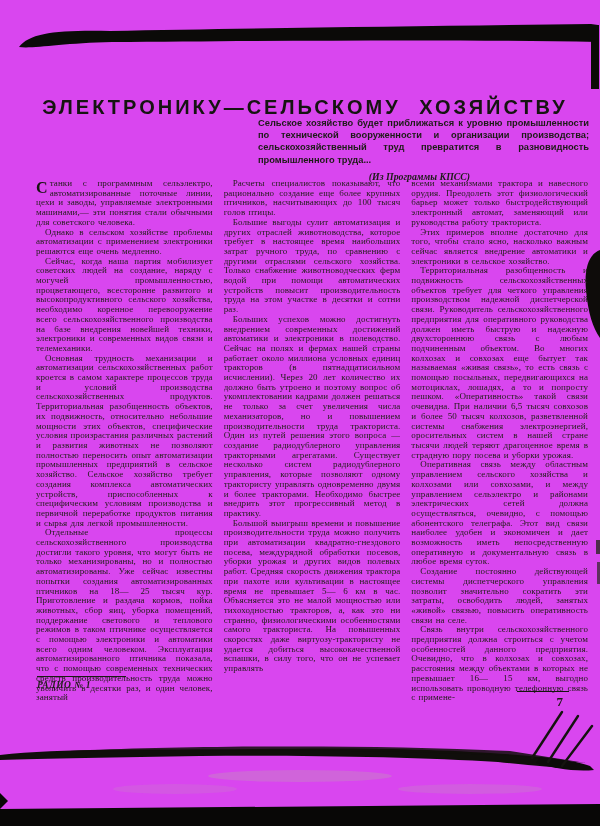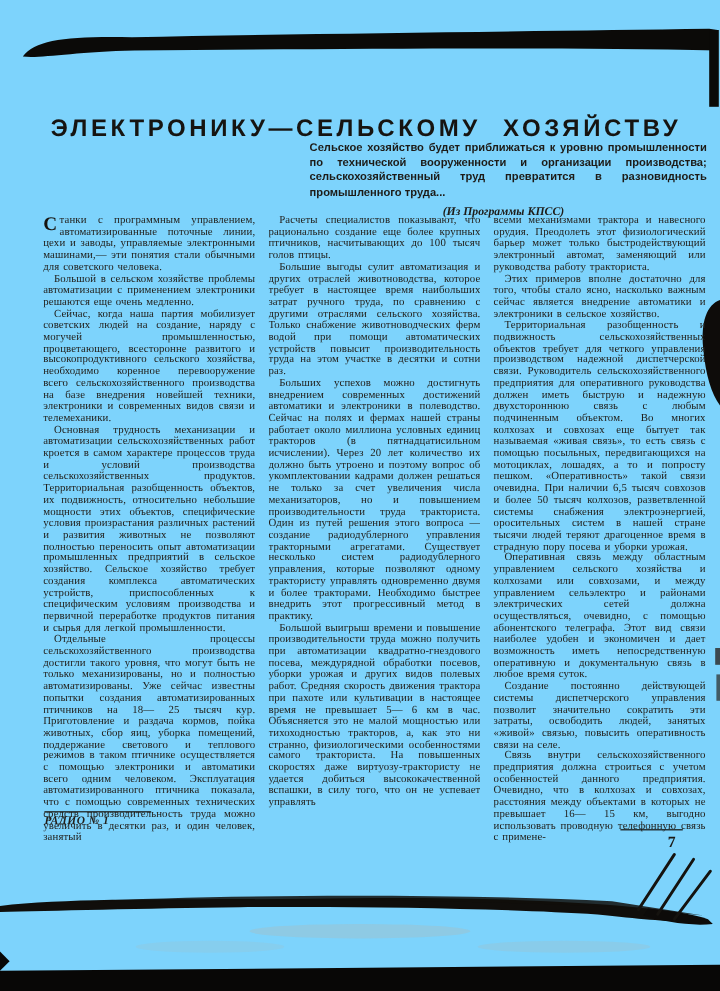--- a/index.html
+++ b/index.html
@@ -1,19 +1,19 @@
 <!DOCTYPE html>
 <html><head>
 <meta charset="utf-8">
 <style>
   html,body{margin:0;padding:0;}
   .page{
     position:relative;
     width:600px;height:826px;
-    background:#7dd3fc;
+    background:#d946ef;
     overflow:hidden;
     font-family:"Liberation Serif","DejaVu Serif",serif;
     color:#1b1915;
   }
   .artifacts{position:absolute;inset:0;pointer-events:none;}
   .title{
     position:absolute;top:82px;left:38px;right:28px;
     text-align:center;
     font-family:"Liberation Sans","DejaVu Sans",sans-serif;
     font-weight:bold;font-size:20px;line-height:24px;
@@ -97,22 +97,22 @@
   <h1 class="title">ЭЛЕКТРОНИКУ—СЕЛЬСКОМУ ХОЗЯЙСТВУ</h1>
 
   <div class="epigraph">
     <span>Сельское хозяйство будет приближаться к уровню промышленности по технической вооруженности и организации производства; сельскохозяйственный труд превратится в разновидность промышленного труда...</span>
     <span class="attribution">(Из Программы КПСС)</span>
   </div>
 
   <div class="columns">
 
     <div class="col">
-      <p class="lead"><span class="dropcap">С</span><span>танки с программным управлением, автоматизированные поточные линии, цехи и заводы, управляемые электронными машинами,— эти понятия стали обычными для советского человека.</span></p>
-      <p>Большой в сельском хозяйстве проблемы автоматизации с применением электроники решаются еще очень медленно.</p>
+      <p class="lead"><span class="dropcap">С</span><span>танки с программным сельэлектро, автоматизированные поточные линии, цехи и заводы, управляемые электронными машинами,— эти понятия стали обычными для советского человека.</span></p>
+      <p>Однако в сельском хозяйстве проблемы автоматизации с применением электроники решаются еще очень медленно.</p>
       <p>Сейчас, когда наша партия мобилизует советских людей на создание, наряду с могучей промышленностью, процветающего, всесторонне развитого и высокопродуктивного сельского хозяйства, необходимо коренное перевооружение всего сельскохозяйственного производства на базе внедрения новейшей техники, электроники и современных видов связи и телемеханики.</p>
       <p>Основная трудность механизации и автоматизации сельскохозяйственных работ кроется в самом характере процессов труда и условий производства сельскохозяйственных продуктов. Территориальная разобщенность объектов, их подвижность, относительно небольшие мощности этих объектов, специфические условия произрастания различных растений и развития животных не позволяют полностью переносить опыт автоматизации промышленных предприятий в сельское хозяйство. Сельское хозяйство требует создания комплекса автоматических устройств, приспособленных к специфическим условиям производства и первичной переработке продуктов питания и сырья для легкой промышленности.</p>
       <p>Отдельные процессы сельскохозяйственного производства достигли такого уровня, что могут быть не только механизированы, но и полностью автоматизированы. Уже сейчас известны попытки создания автоматизированных птичников на 18— 25 тысяч кур. Приготовление и раздача кормов, пойка животных, сбор яиц, уборка помещений, поддержание светового и теплового режимов в таком птичнике осуществляется с помощью электроники и автоматики всего одним человеком. Эксплуатация автоматизированного птичника показала, что с помощью современных технических средств производительность труда можно увеличить в десятки раз, и один человек, занятый</p>
     </div>
 
     <div class="col">
       <p>Расчеты специалистов показывают, что рационально создание еще более крупных птичников, насчитывающих до 100 тысяч голов птицы.</p>
       <p>Большие выгоды сулит автоматизация и других отраслей животноводства, которое требует в настоящее время наибольших затрат ручного труда, по сравнению с другими отраслями сельского хозяйства. Только снабжение животноводческих ферм водой при помощи автоматических устройств повысит производительность труда на этом участке в десятки и сотни раз.</p>
       <p>Больших успехов можно достигнуть внедрением современных достижений автоматики и электроники в полеводство. Сейчас на полях и фермах нашей страны работает около миллиона условных единиц тракторов (в пятнадцатисильном исчислении). Через 20 лет количество их должно быть утроено и поэтому вопрос об укомплектовании кадрами должен решаться не только за счет увеличения числа механизаторов, но и повышением производительности труда тракториста. Один из путей решения этого вопроса — создание радиодублерного управления тракторными агрегатами. Существует несколько систем радиодублерного управления, которые позволяют одному трактористу управлять одновременно двумя и более тракторами. Необходимо быстрее внедрить этот прогрессивный метод в практику.</p>
       <p>Большой выигрыш времени и повышение производительности труда можно получить при автоматизации квадратно-гнездового посева, междурядной обработки посевов, уборки урожая и других видов полевых работ. Средняя скорость движения трактора при пахоте или культивации в настоящее время не превышает 5— 6 км в час. Объясняется это не малой мощностью или тихоходностью тракторов, а, как это ни странно, физиологическими особенностями самого тракториста. На повышенных скоростях даже виртуозу-трактористу не удается добиться высококачественной вспашки, в силу того, что он не успевает управлять</p>

